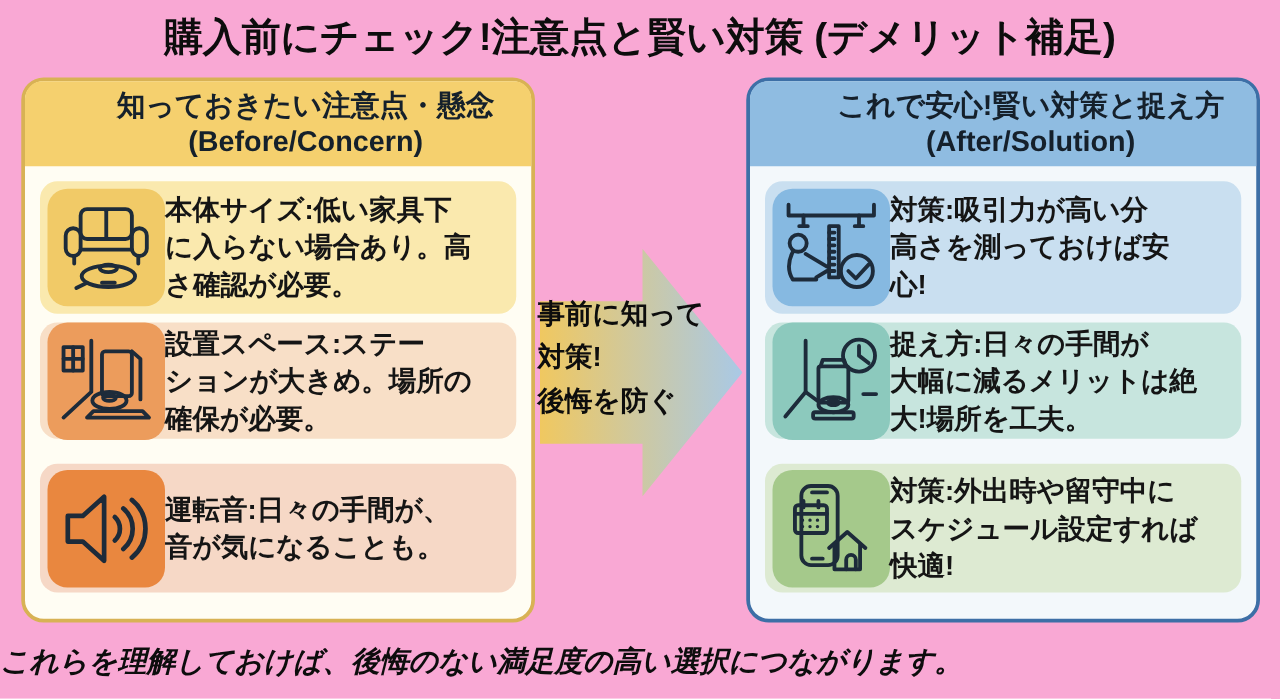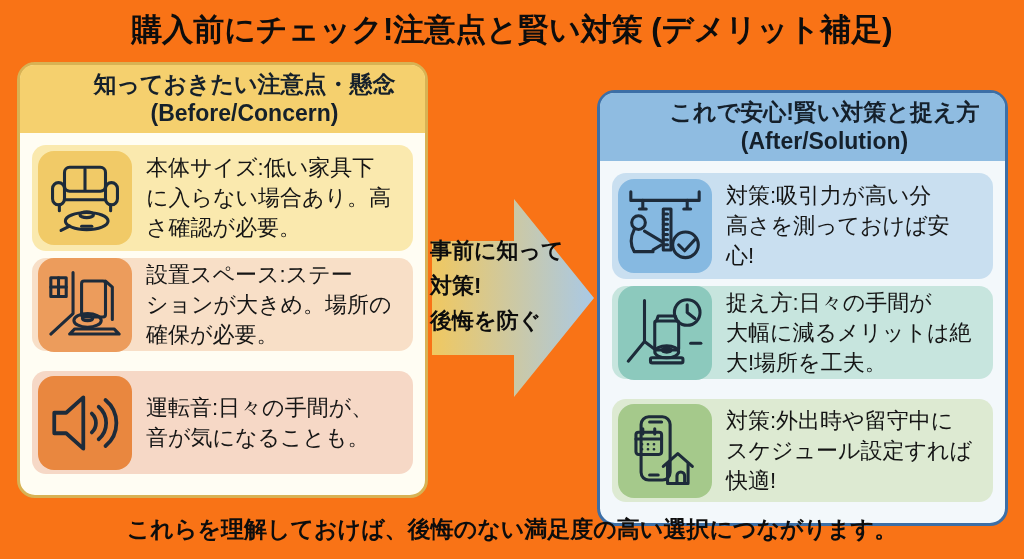--- a/index.html
+++ b/index.html
@@ -1,51 +1,51 @@
 <!DOCTYPE html>
 <html><head>
 <meta charset="utf-8">
 <style>
   * { box-sizing: border-box; }
   html,body { margin:0; padding:0; background:#fff; }
   body { font-family:"Liberation Sans","DejaVu Sans",sans-serif; color:#111; }
-  .stage { position:relative; width:1024px; height:559px; background:#f97316; overflow:hidden; }
+  .stage { position:relative; width:1024px; height:559px; background:#f9a8d4; overflow:hidden; }
 
   .title { position:absolute; top:9px; left:0; right:0; text-align:center;
            font-size:31px; font-weight:700; color:#0d0d0d; letter-spacing:0; }
 
   .panel { position:absolute; top:62px; width:411px; height:436px;
            border:3px solid; border-radius:18px; }
   .panel.left  { left:17px; }
   .panel.right { left:597px; }
 
   .panel-header { height:68px; border-radius:14px 14px 0 0;
                   display:flex; align-items:center; justify-content:center;
                   text-align:center; font-weight:700; font-size:23px;
                   line-height:29px; white-space:pre-line; color:#15202b;padding-left:44px; }
 
   .item { position:absolute; left:12px; width:381px; border-radius:14px;
           display:flex; align-items:center; }
   .item .iconbox { width:94px; height:94px; flex:0 0 94px; margin-left:6px;
                    border-radius:16px; display:flex; align-items:center; justify-content:center; }
   .item .iconbox svg { width:82px; height:82px; }
-  .item .txt { font-weight:400; font-size:22px; line-height:30px;
-               padding-left:14px; padding-right:6px; white-space:pre-line; color:#151515; }
+  .item .txt { font-weight:700; font-size:22px; line-height:30px;
+               padding-right:6px; white-space:pre-line; color:#151515; }
 
   .i1 { top:80px;  height:106px; }
   .i2 { top:193px; height:93px;align-items:center; }
   .i3 { top:306px; height:103px; }
 
   .arrow-svg { position:absolute; left:432px; top:199px; width:162px; height:198px; }
   .arrow-text { position:absolute; left:430px; top:233px; width:156px;
                 font-size:22px; font-weight:700;
                 line-height:35px; white-space:pre-line; color:#0d0d0d; }
 
-  .footer { position:absolute; top:514px; left:0; right:0; text-align:center;
-            font-size:23px; font-weight:700; color:#0d0d0d; }
+  .footer { position:absolute; top:514px; left:0; right:0; 
+            font-size:23px; font-weight:700; color:#0d0d0d;font-style:italic; }
 
   .icn { stroke:#1d2b3a; fill:none; stroke-width:3.6; stroke-linecap:round; stroke-linejoin:round; }
 </style>
 </head>
 <body>
 
 <div class="stage">
 
   <div class="title">購入前にチェック!注意点と賢い対策 (デメリット補足)</div>
 
@@ -111,21 +111,21 @@
         <stop offset="0" stop-color="#F0C860"></stop>
         <stop offset="1" stop-color="#A9C9E6"></stop>
       </linearGradient>
     </defs>
     <polygon points="0,42 82,42 82,0 162,99 82,198 82,156 0,156" fill="url(#arrowGrad)"></polygon>
   </svg>
   <div class="arrow-text">事前に知って
 対策!
 後悔を防ぐ</div>
 
-  <div class="panel right" style="border-color: rgb(61, 111, 166); background-color: rgb(243, 248, 251); margin-top: 28px;">
+  <div class="panel right" style="border-color: rgb(61, 111, 166); background-color: rgb(243, 248, 251);">
     <div class="panel-header" style="background-color: rgb(143, 188, 225);">これで安心!賢い対策と捉え方
 (After/Solution)</div>
 
     <div class="item i1" style="background-color: rgb(201, 223, 240);">
       <span class="iconbox" style="background-color: rgb(134, 185, 225);">
         <svg viewBox="0 0 96 96" class="icn">
           <path d="M8 8 v10 M8 18 h80 M88 8 v10"></path>
           <path d="M22 18 v10 M18 28 h8"></path>
           <path d="M74 18 v10 M70 28 h8"></path>
           <rect x="46" y="28" width="9" height="48"></rect>

